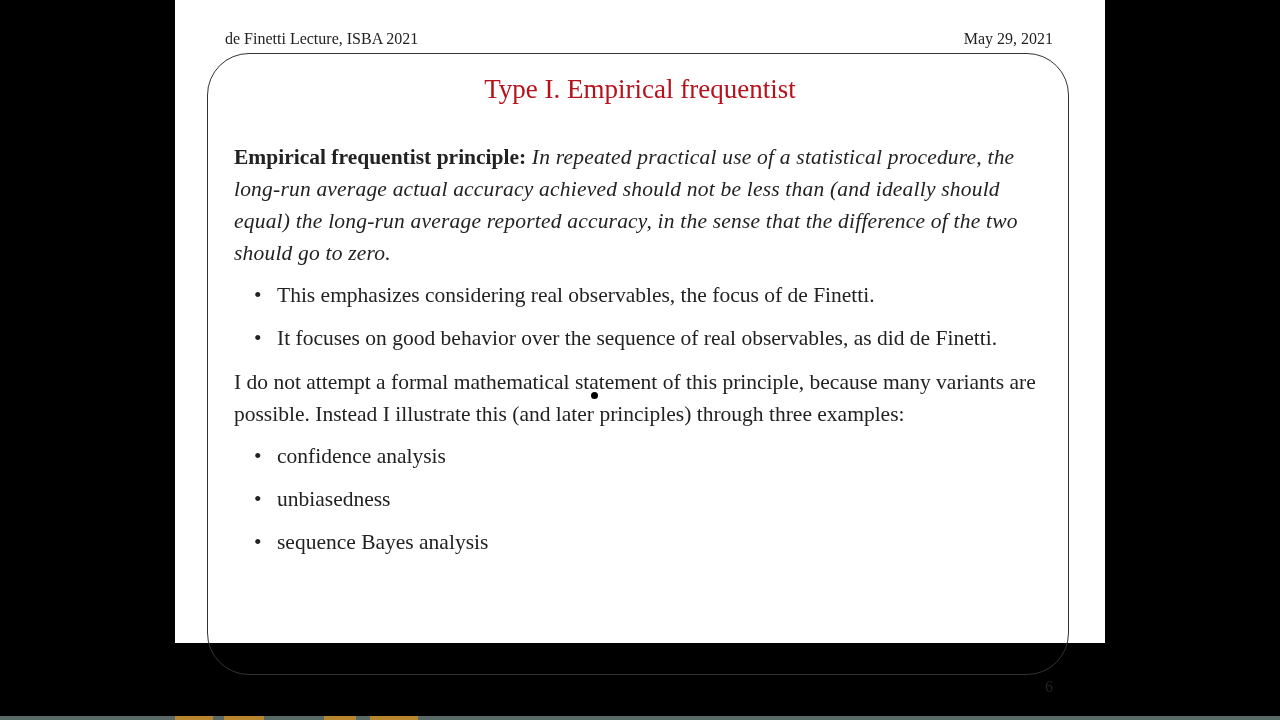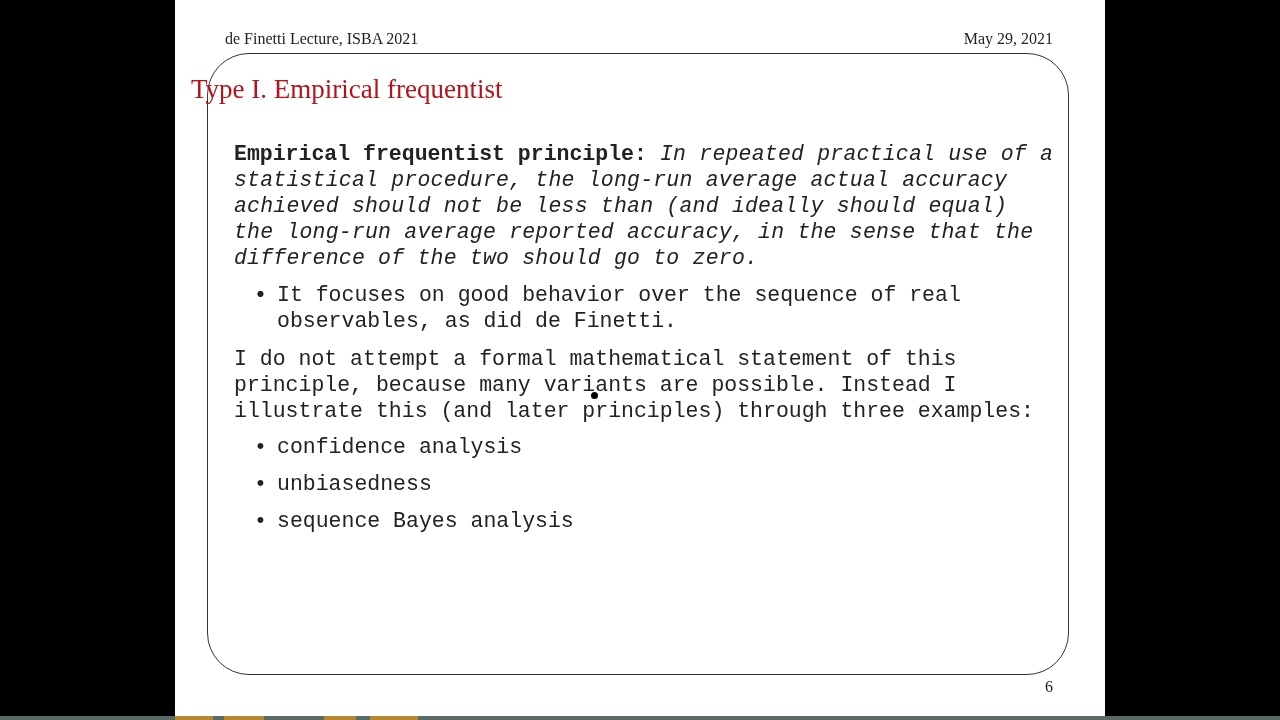--- a/index.html
+++ b/index.html
@@ -1,24 +1,24 @@
 <!DOCTYPE html>
 <html><head>
 <meta charset="utf-8">
 <style>
   html, body { margin:0; padding:0; }
   body { width:1280px; height:720px; background:#000; position:relative; overflow:hidden; font-family:"DejaVu Serif","Liberation Serif",serif; }
-  .slide { position:absolute; left:175px; top:0; width:930px; height:716px; background:#fff; }
+  .slide { position:absolute; left:175px; top:0; width:930px; height:643px; background:#fff; }
   .bottom-bar { position:absolute; left:0; top:716px; width:1280px; height:4px; background:#5a6a66; }
   .hdr { position:absolute; top:30px; font-size:16px; color:#222; font-family:"Liberation Serif",serif; }
   .hdr-left { left:50px; }
   .hdr-right { right:52px; }
   .frame { position:absolute; left:32px; top:53px; width:862px; height:622px; border:1.5px solid #333; border-radius:42px; box-sizing:border-box; }
-  .title { position:absolute; top:74px; left:16px; width:930px; color:#b5121b; font-size:27px; font-family:"Liberation Serif",serif; }
-  .body { position:absolute; left:59px; top:141px; width:820px; font-family:Liberation Mono, monospace; font-size:21.5px; color:#222; line-height:26px; }
+  .title { position:absolute; top:74px; left:0; width:930px; text-align:center; color:#b5121b; font-size:27px; font-family:"Liberation Serif",serif; }
+  .body { position:absolute; left:59px; top:141px; width:820px; font-family:Liberation Serif, serif; font-size:21.5px; color:#222; line-height:32px; }
   .principle { margin:0; }
   .principle b { font-weight:bold; }
   .principle i { font-style:italic; letter-spacing:0.2px; }
   ul { list-style:none; margin:10px 0 0 0; padding:0; }
   li { position:relative; padding-left:43px; margin-bottom:11px; }
   li .bullet { position:absolute; left:20px; top:0; }
   .para { margin:12px 0 0 0; }
   .page-num { position:absolute; right:52px; top:678px; font-size:16px; color:#222; font-family:"Liberation Serif",serif; }
   .cursor { position:absolute; left:591px; top:392px; width:7px; height:7px; background:#000; border-radius:50%; }
   .tab { position:absolute; top:716px; height:4px; background:#b8862e; }
@@ -28,21 +28,21 @@
 
 <div class="slide">
   <div class="hdr hdr-left">de Finetti Lecture, ISBA 2021</div>
   <div class="hdr hdr-right">May 29, 2021</div>
   <div class="frame"></div>
   <div class="title">Type I. Empirical frequentist</div>
 
   <div class="body">
     <p class="principle"><b>Empirical frequentist principle:</b><i> In repeated practical use of a statistical procedure, the long-run average actual accuracy achieved should not be less than (and ideally should equal) the long-run average reported accuracy, in the sense that the difference of the two should go to zero.</i></p>
     <ul>
-      <li><span class="bullet">•</span></li>
+      <li><span class="bullet">•</span><span>This emphasizes considering real observables, the focus of de Finetti.</span></li>
       <li><span class="bullet">•</span><span>It focuses on good behavior over the sequence of real observables, as did de Finetti.</span></li>
     </ul>
     <p class="para">I do not attempt a formal mathematical statement of this principle, because many variants are possible. Instead I illustrate this (and later principles) through three examples:</p>
     <ul>
       <li><span class="bullet">•</span><span>confidence analysis</span></li>
       <li><span class="bullet">•</span><span>unbiasedness</span></li>
       <li><span class="bullet">•</span><span>sequence Bayes analysis</span></li>
     </ul>
   </div>
 

